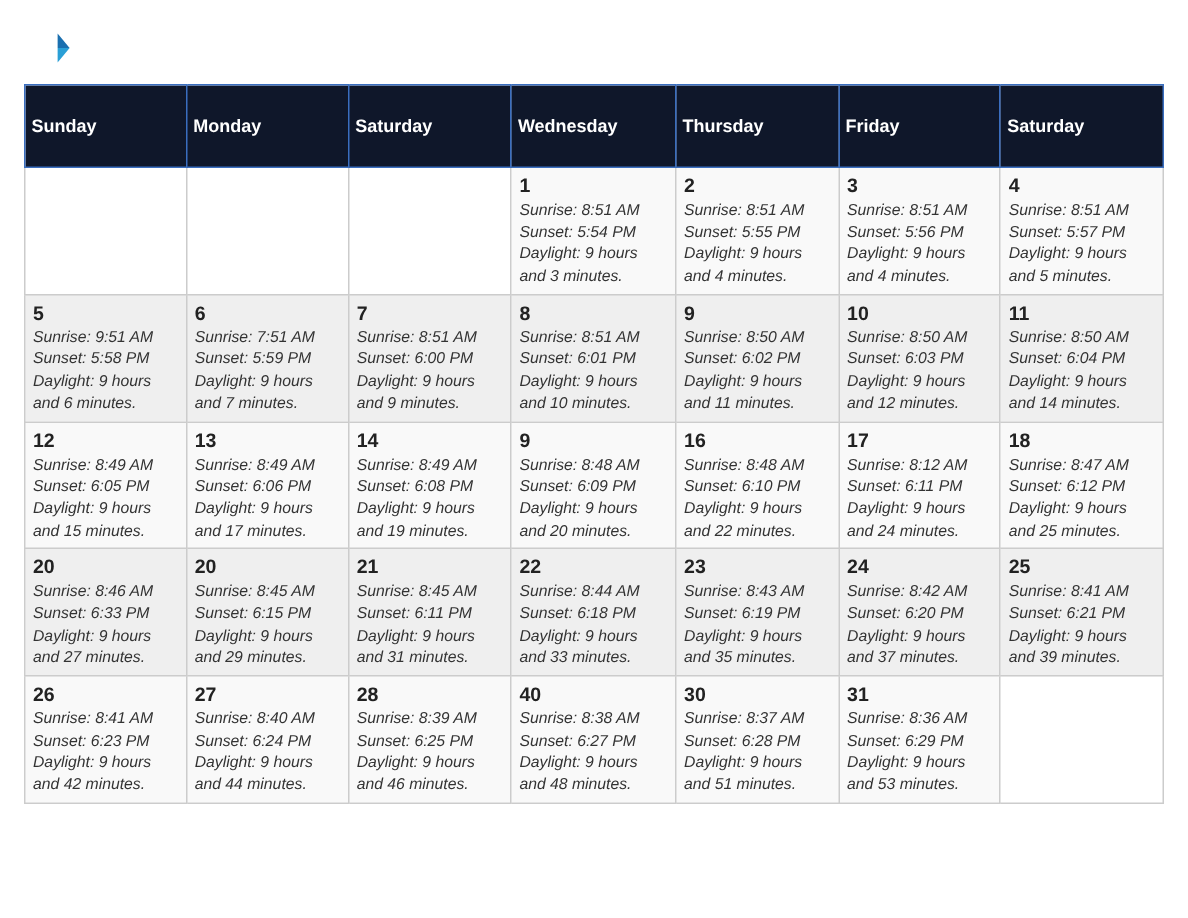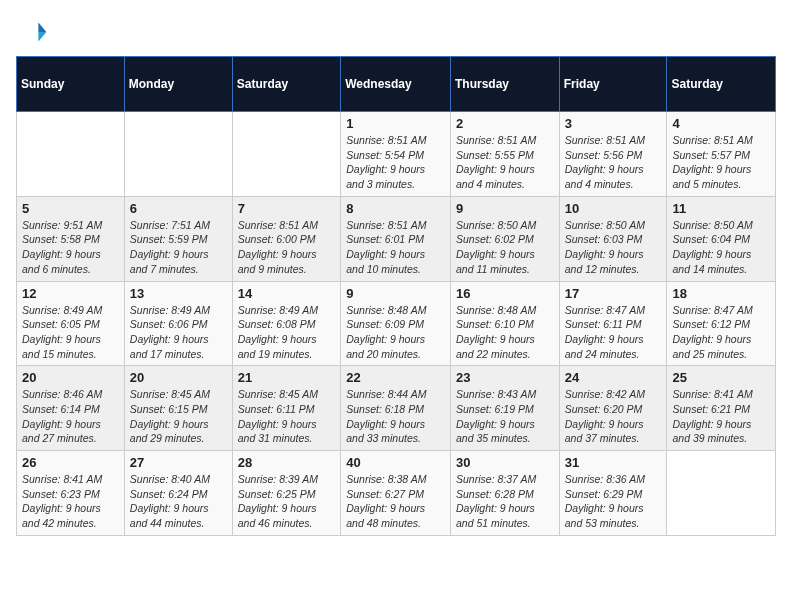--- a/index.html
+++ b/index.html
@@ -227,36 +227,36 @@
 Daylight: 9 hours and 20 minutes.</div>
         </td>
         <td>
           <div class="day-number">16</div>
           <div class="day-info">Sunrise: 8:48 AM
 Sunset: 6:10 PM
 Daylight: 9 hours and 22 minutes.</div>
         </td>
         <td>
           <div class="day-number">17</div>
-          <div class="day-info">Sunrise: 8:47 AM
+          <div class="day-info">Sunrise: 8:12 AM
 Sunset: 6:11 PM
 Daylight: 9 hours and 24 minutes.</div>
         </td>
         <td>
           <div class="day-number">18</div>
           <div class="day-info">Sunrise: 8:47 AM
 Sunset: 6:12 PM
 Daylight: 9 hours and 25 minutes.</div>
         </td>
       </tr>
       <tr>
         <td>
           <div class="day-number">20</div>
           <div class="day-info">Sunrise: 8:46 AM
-Sunset: 6:14 PM
+Sunset: 6:33 PM
 Daylight: 9 hours and 27 minutes.</div>
         </td>
         <td>
           <div class="day-number">20</div>
           <div class="day-info">Sunrise: 8:45 AM
 Sunset: 6:15 PM
 Daylight: 9 hours and 29 minutes.</div>
         </td>
         <td>
           <div class="day-number">21</div>

